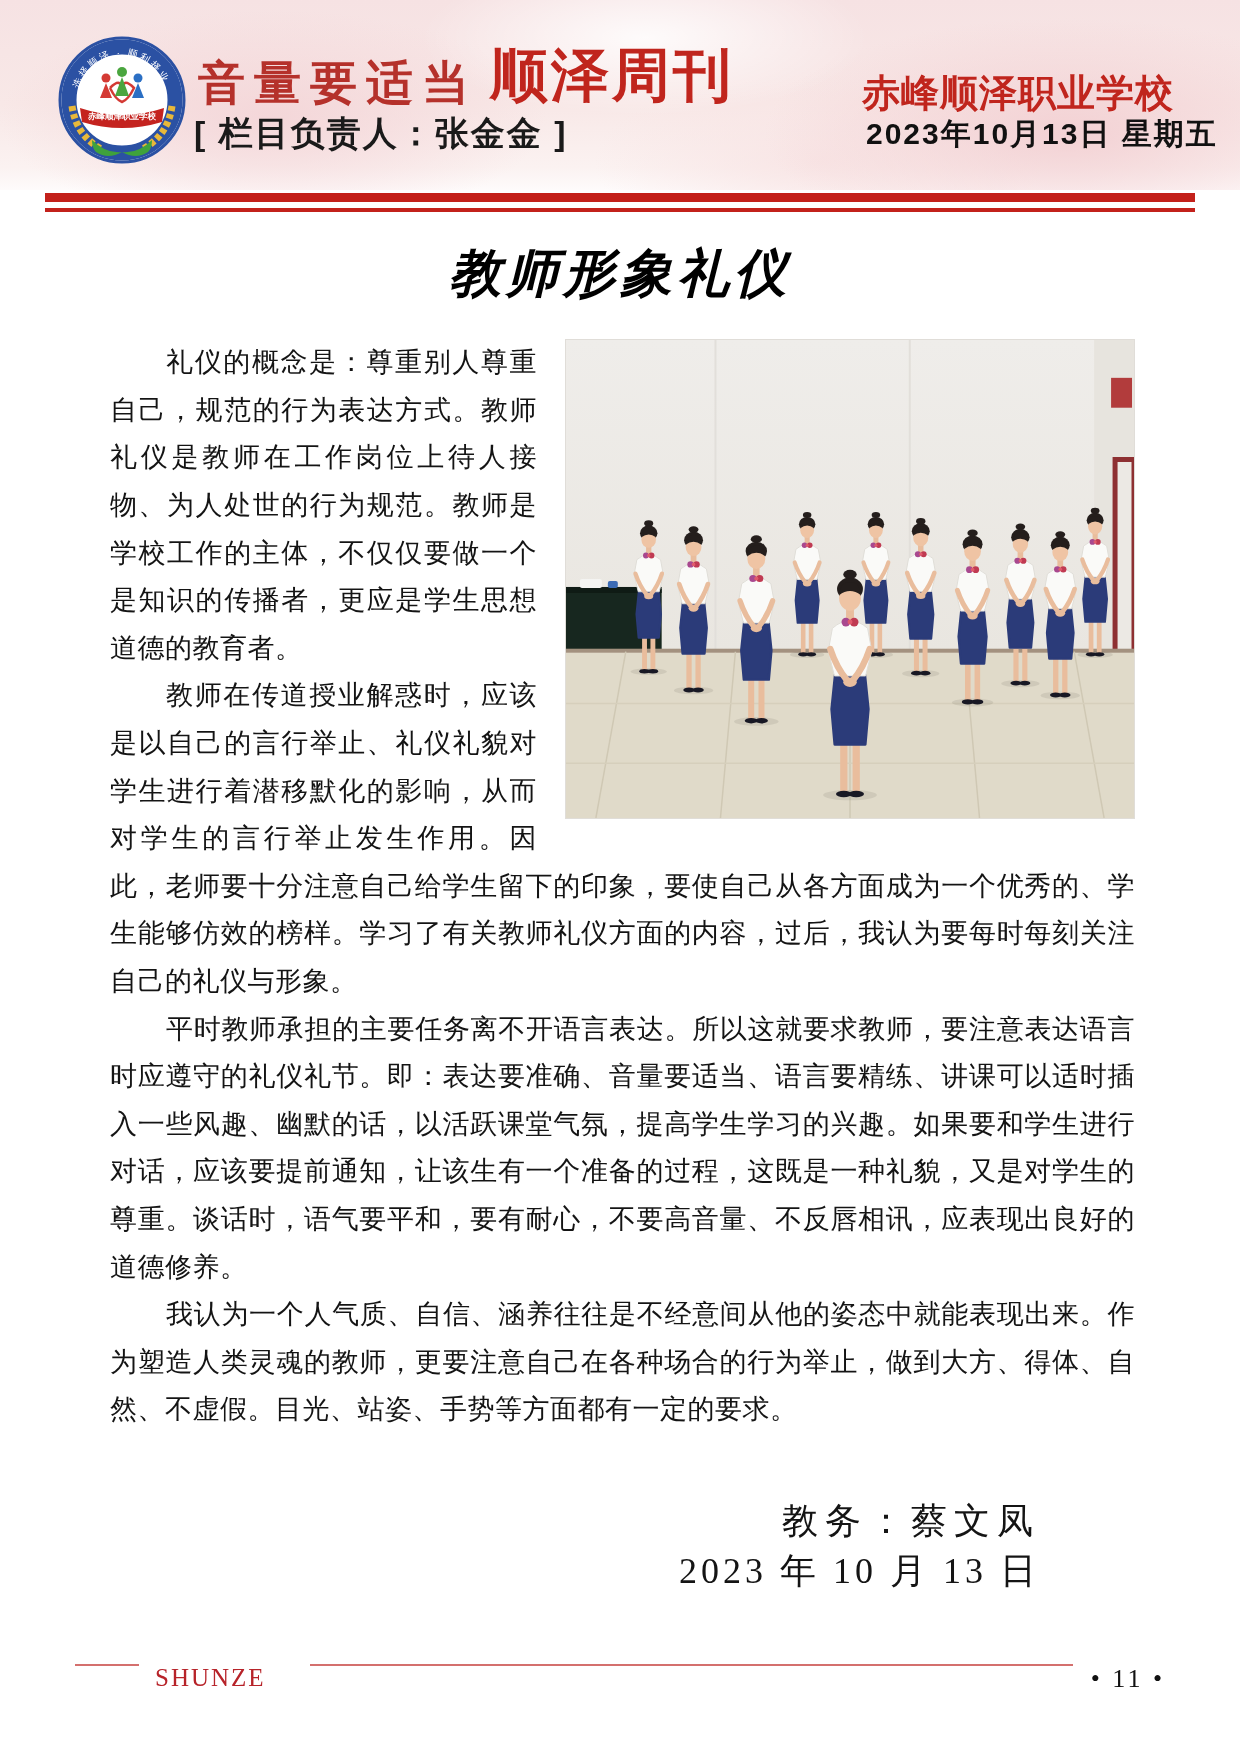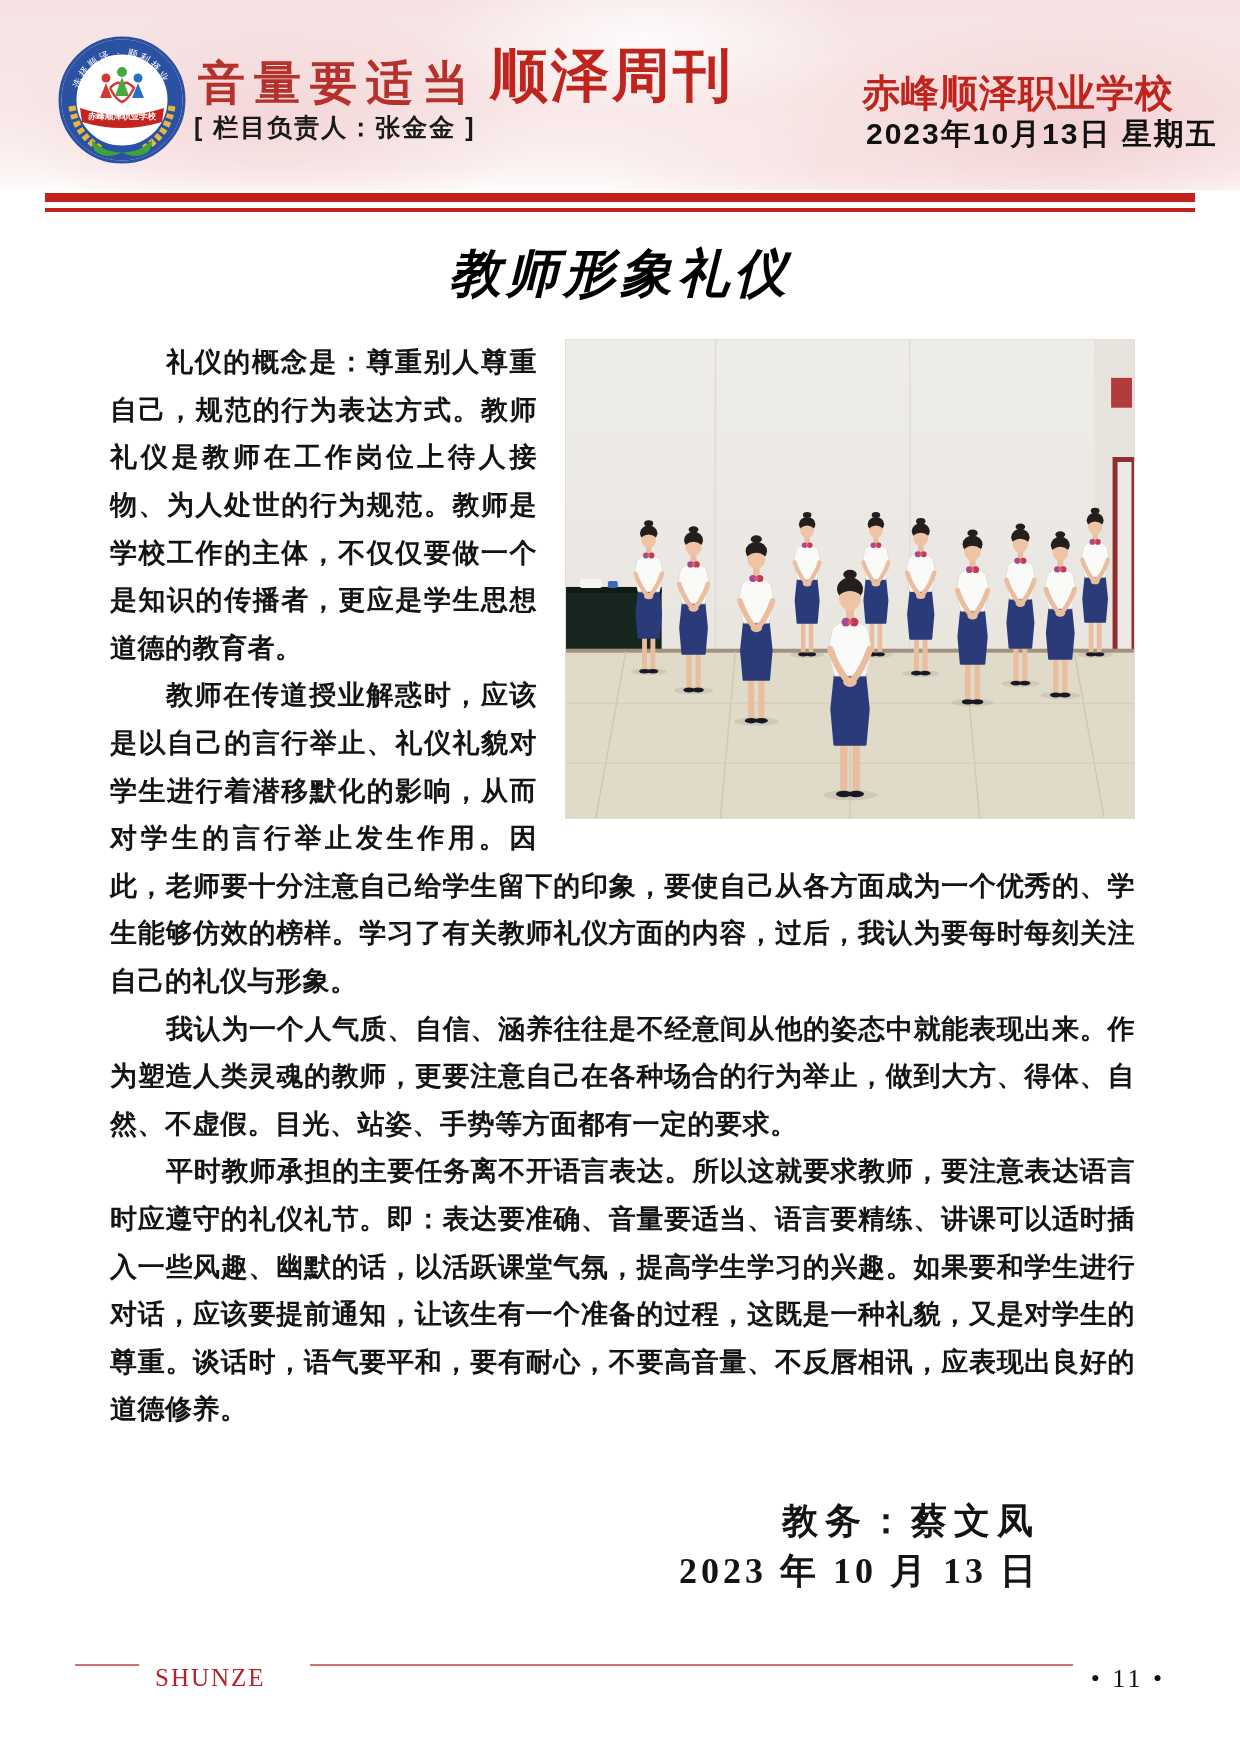--- a/index.html
+++ b/index.html
@@ -18,21 +18,21 @@
       linear-gradient(180deg,#f6e2e3 0%,#f8e8e7 55%,#fbf2f1 88%,#fefbfb 100%);
   }
   .logo{position:absolute;left:58px;top:36px;width:128px;height:128px;}
   .col-title{
     position:absolute;left:198px;top:52px;
     font-size:47px;font-weight:700;color:#b5312b;letter-spacing:9px;
     font-family:"Liberation Serif","DejaVu Serif",serif;
   }
   .col-lead{
     position:absolute;left:194px;top:111px;
-    font-size:25px;font-weight:700;color:#1a1a1a;letter-spacing:2px;
+    font-size:34px;font-weight:700;color:#1a1a1a;letter-spacing:2px;
     font-family:"Liberation Sans","DejaVu Sans",sans-serif;
   }
   .pub-title{
     position:absolute;left:490px;top:46px;line-height:1.0;
     font-size:58px;font-weight:900;color:#c0251d;letter-spacing:3px;
     font-family:Liberation Sans, sans-serif;
   }
   .school-name{
     position:absolute;left:862px;top:68px;
     font-size:38px;font-weight:700;color:#c0251d;letter-spacing:1px;
@@ -45,21 +45,21 @@
   }
   
   .rule-thick{margin:3px 45px 0 45px;height:9px;background:#c3211b;}
   .rule-thin{margin:6px 45px 0 45px;height:4px;background:#c3211b;}
   
   .doc-title{
     margin-top:30px;text-align:center;
     font-size:52px;font-weight:700;color:#000;letter-spacing:5px;
     font-family:"Liberation Sans","DejaVu Sans",sans-serif;line-height:1.2;font-style:italic;
   }
-  .article{margin:8px 105px 0 110px;width:1025px;font-weight:bold;}
+  .article{margin:8px 105px 0 110px;width:1025px;}
   .photo-wrap{
     float:right;width:570px;height:480px;margin:0 0 18px 28px;
     border:1px solid #e0ddd8;box-sizing:border-box;background:#edebe7;
   }
   .photo-wrap svg{display:block;width:100%;height:100%;}
   .article p{
     margin:0;font-size:27px;line-height:47.6px;color:#141414;
     text-align:justify;text-indent:56px;letter-spacing:0.5px;
     font-family:"Liberation Serif","DejaVu Serif",serif;
   }
@@ -381,22 +381,22 @@
           <path d="M 274.08,256.24 Q 275.64,241.68 285,243.76 Q 294.36,241.68 295.92,256.24 Q 285,247.92 274.08,256.24 Z" fill="#241e1c"></path>
           <circle cx="280.84" cy="283.28" r="4.368" fill="#a8488f"></circle>
           <circle cx="289.16" cy="283.28" r="4.368" fill="#c03a52"></circle>
           <circle cx="285" cy="283.28" r="2.496" fill="#e05a6c"></circle>
         </g>
       </svg>
   </div>
 
   <p class="first">礼仪的概念是：尊重别人尊重自己，规范的行为表达方式。教师礼仪是教师在工作岗位上待人接物、为人处世的行为规范。教师是学校工作的主体，不仅仅要做一个是知识的传播者，更应是学生思想道德的教育者。</p>
   <p>教师在传道授业解惑时，应该是以自己的言行举止、礼仪礼貌对学生进行着潜移默化的影响，从而对学生的言行举止发生作用。因此，老师要十分注意自己给学生留下的印象，要使自己从各方面成为一个优秀的、学生能够仿效的榜样。学习了有关教师礼仪方面的内容，过后，我认为要每时每刻关注自己的礼仪与形象。</p>
+  <p>平时教师承担的主要任务离不开语言表达。所以这就要求教师，要注意表达语言时应遵守的礼仪礼节。即：表达要准确、音量要适当、语言要精练、讲课可以适时插入一些风趣、幽默的话，以活跃课堂气氛，提高学生学习的兴趣。如果要和学生进行对话，应该要提前通知，让该生有一个准备的过程，这既是一种礼貌，又是对学生的尊重。谈话时，语气要平和，要有耐心，不要高音量、不反唇相讯，应表现出良好的道德修养。</p>
   <p>我认为一个人气质、自信、涵养往往是不经意间从他的姿态中就能表现出来。作为塑造人类灵魂的教师，更要注意自己在各种场合的行为举止，做到大方、得体、自然、不虚假。目光、站姿、手势等方面都有一定的要求。</p>
-  <p>平时教师承担的主要任务离不开语言表达。所以这就要求教师，要注意表达语言时应遵守的礼仪礼节。即：表达要准确、音量要适当、语言要精练、讲课可以适时插入一些风趣、幽默的话，以活跃课堂气氛，提高学生学习的兴趣。如果要和学生进行对话，应该要提前通知，让该生有一个准备的过程，这既是一种礼貌，又是对学生的尊重。谈话时，语气要平和，要有耐心，不要高音量、不反唇相讯，应表现出良好的道德修养。</p>
 
   <div class="signature">
     <div>教务：蔡文凤</div>
     <div class="sig-date">2023 年 10 月 13 日</div>
   </div>
 </div>
 
 <div class="footer">
   <div class="f-line-short"></div>
   <div class="f-brand">SHUNZE</div>

